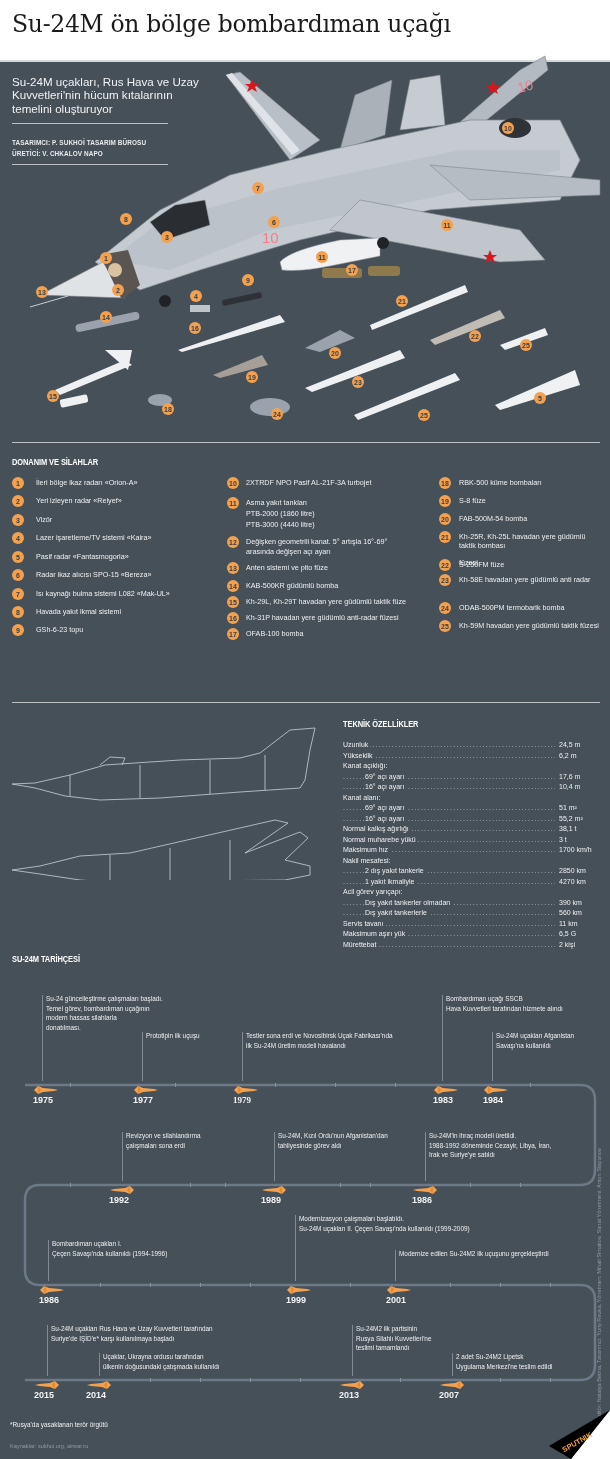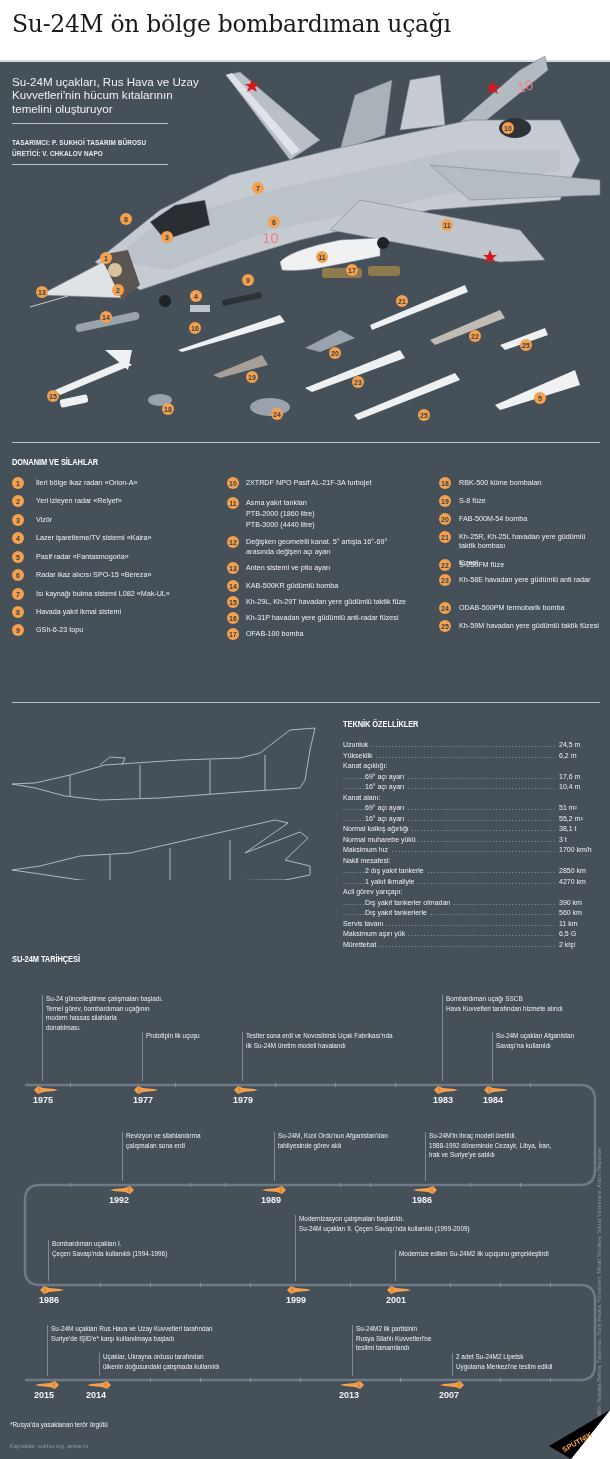--- a/index.html
+++ b/index.html
@@ -167,21 +167,21 @@
   <div class="badge" style="left:227px;top:477px">10</div>
   <div class="item-text" style="left:246px;top:478px">2XTRDF NPO Pasif AL-21F-3A turbojet</div>
   <div class="badge" style="left:227px;top:497px">11</div>
   <div class="item-text" style="left:246px;top:498px">Asma yakıt tankları</div>
   <div class="item-text" style="left:246px;top:509px">PTB-2000 (1860 litre)</div>
   <div class="item-text" style="left:246px;top:520px">PTB-3000 (4440 litre)</div>
   <div class="badge" style="left:227px;top:536px">12</div>
   <div class="item-text" style="left:246px;top:537px">Değişken geometrili kanat. 5° artışla 16°-69°</div>
   <div class="item-text" style="left:246px;top:547px">arasında değişen açı ayarı</div>
   <div class="badge" style="left:227px;top:562px">13</div>
-  <div class="item-text" style="left:246px;top:563px">Anten sistemi ve pito ayarı</div>
+  <div class="item-text" style="left:246px;top:563px">Anten sistemi ve pito füze</div>
   <div class="badge" style="left:227px;top:580px">14</div>
   <div class="item-text" style="left:246px;top:581px">KAB-500KR güdümlü bomba</div>
   <div class="badge" style="left:227px;top:596px">15</div>
   <div class="item-text" style="left:246px;top:597px">Kh-29L, Kh-29T havadan yere güdümlü taktik füze</div>
   <div class="badge" style="left:227px;top:612px">16</div>
   <div class="item-text" style="left:246px;top:613px">Kh-31P havadan yere güdümlü anti-radar füzesi</div>
   <div class="badge" style="left:227px;top:628px">17</div>
   <div class="item-text" style="left:246px;top:629px">OFAB-100 bomba</div>
 
   <div class="badge" style="left:439px;top:477px">18</div>
@@ -355,21 +355,21 @@
     <div class="tl-text" style="left: 246px; top: 1031px;">
       <div>Testler sona erdi ve Novosibirsk Uçak Fabrikası'nda</div>
       <div>ilk Su-24M üretim modeli havalandı</div>
     </div>
     <div class="jet" style="left: 234px; top: 1080px;"><svg width="24" height="10" viewBox="0 0 24 10">
         <g transform="">
           <path d="M0,5 L4,1 L9,3 L20,4 L24,5 L20,6 L9,7 L4,9 Z" fill="#f3a14e"></path>
           <path d="M4,1 L7,5 L4,9" fill="#e08a34"></path>
         </g>
       </svg></div>
-    <div class="tl-year" style="left: 233px; top: 1095px;">1979</div>
+    <div class="tl-year" style="left: 233px; top: 1095px; font-family: Liberation Serif, serif;">1979</div>
     <div class="tl-vline" style="left: 442px; top: 995px; height: 86px;"></div>
     <div class="tl-text" style="left: 446px; top: 994px;">
       <div>Bombardıman uçağı SSCB</div>
       <div>Hava Kuvvetleri tarafından hizmete alındı</div>
     </div>
     <div class="jet" style="left: 434px; top: 1080px;"><svg width="24" height="10" viewBox="0 0 24 10">
         <g transform="">
           <path d="M0,5 L4,1 L9,3 L20,4 L24,5 L20,6 L9,7 L4,9 Z" fill="#f3a14e"></path>
           <path d="M4,1 L7,5 L4,9" fill="#e08a34"></path>
         </g>

